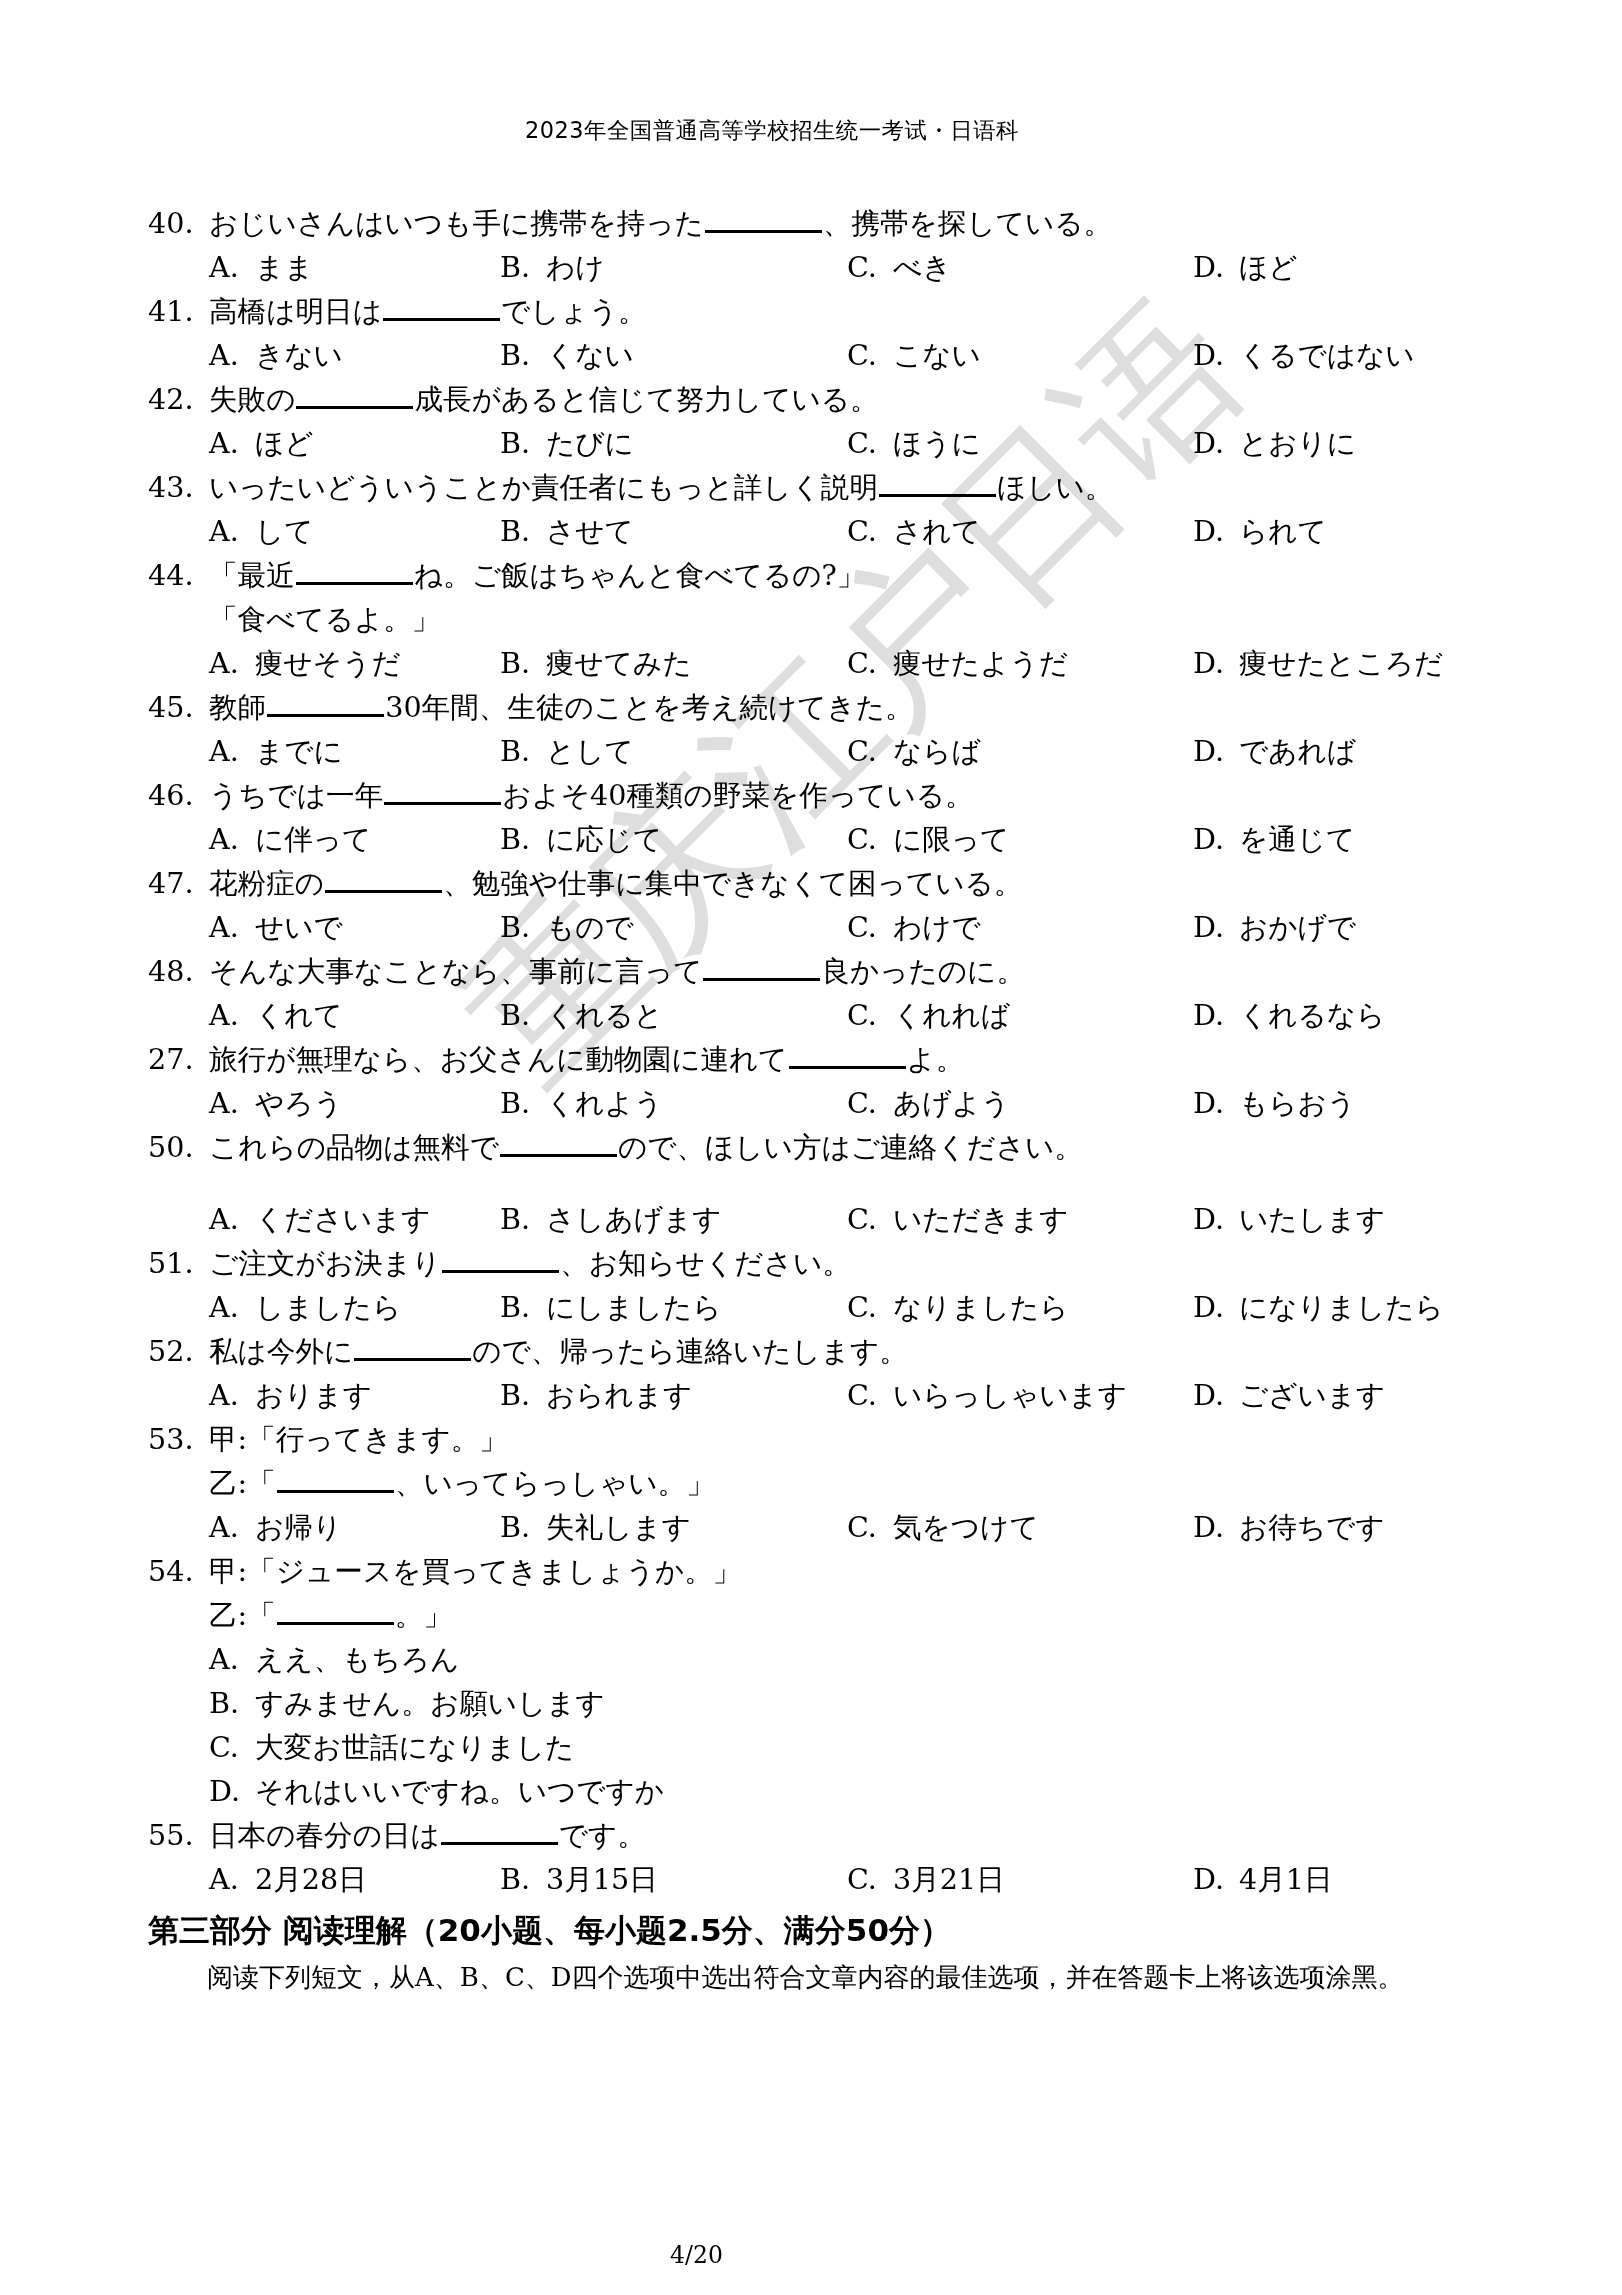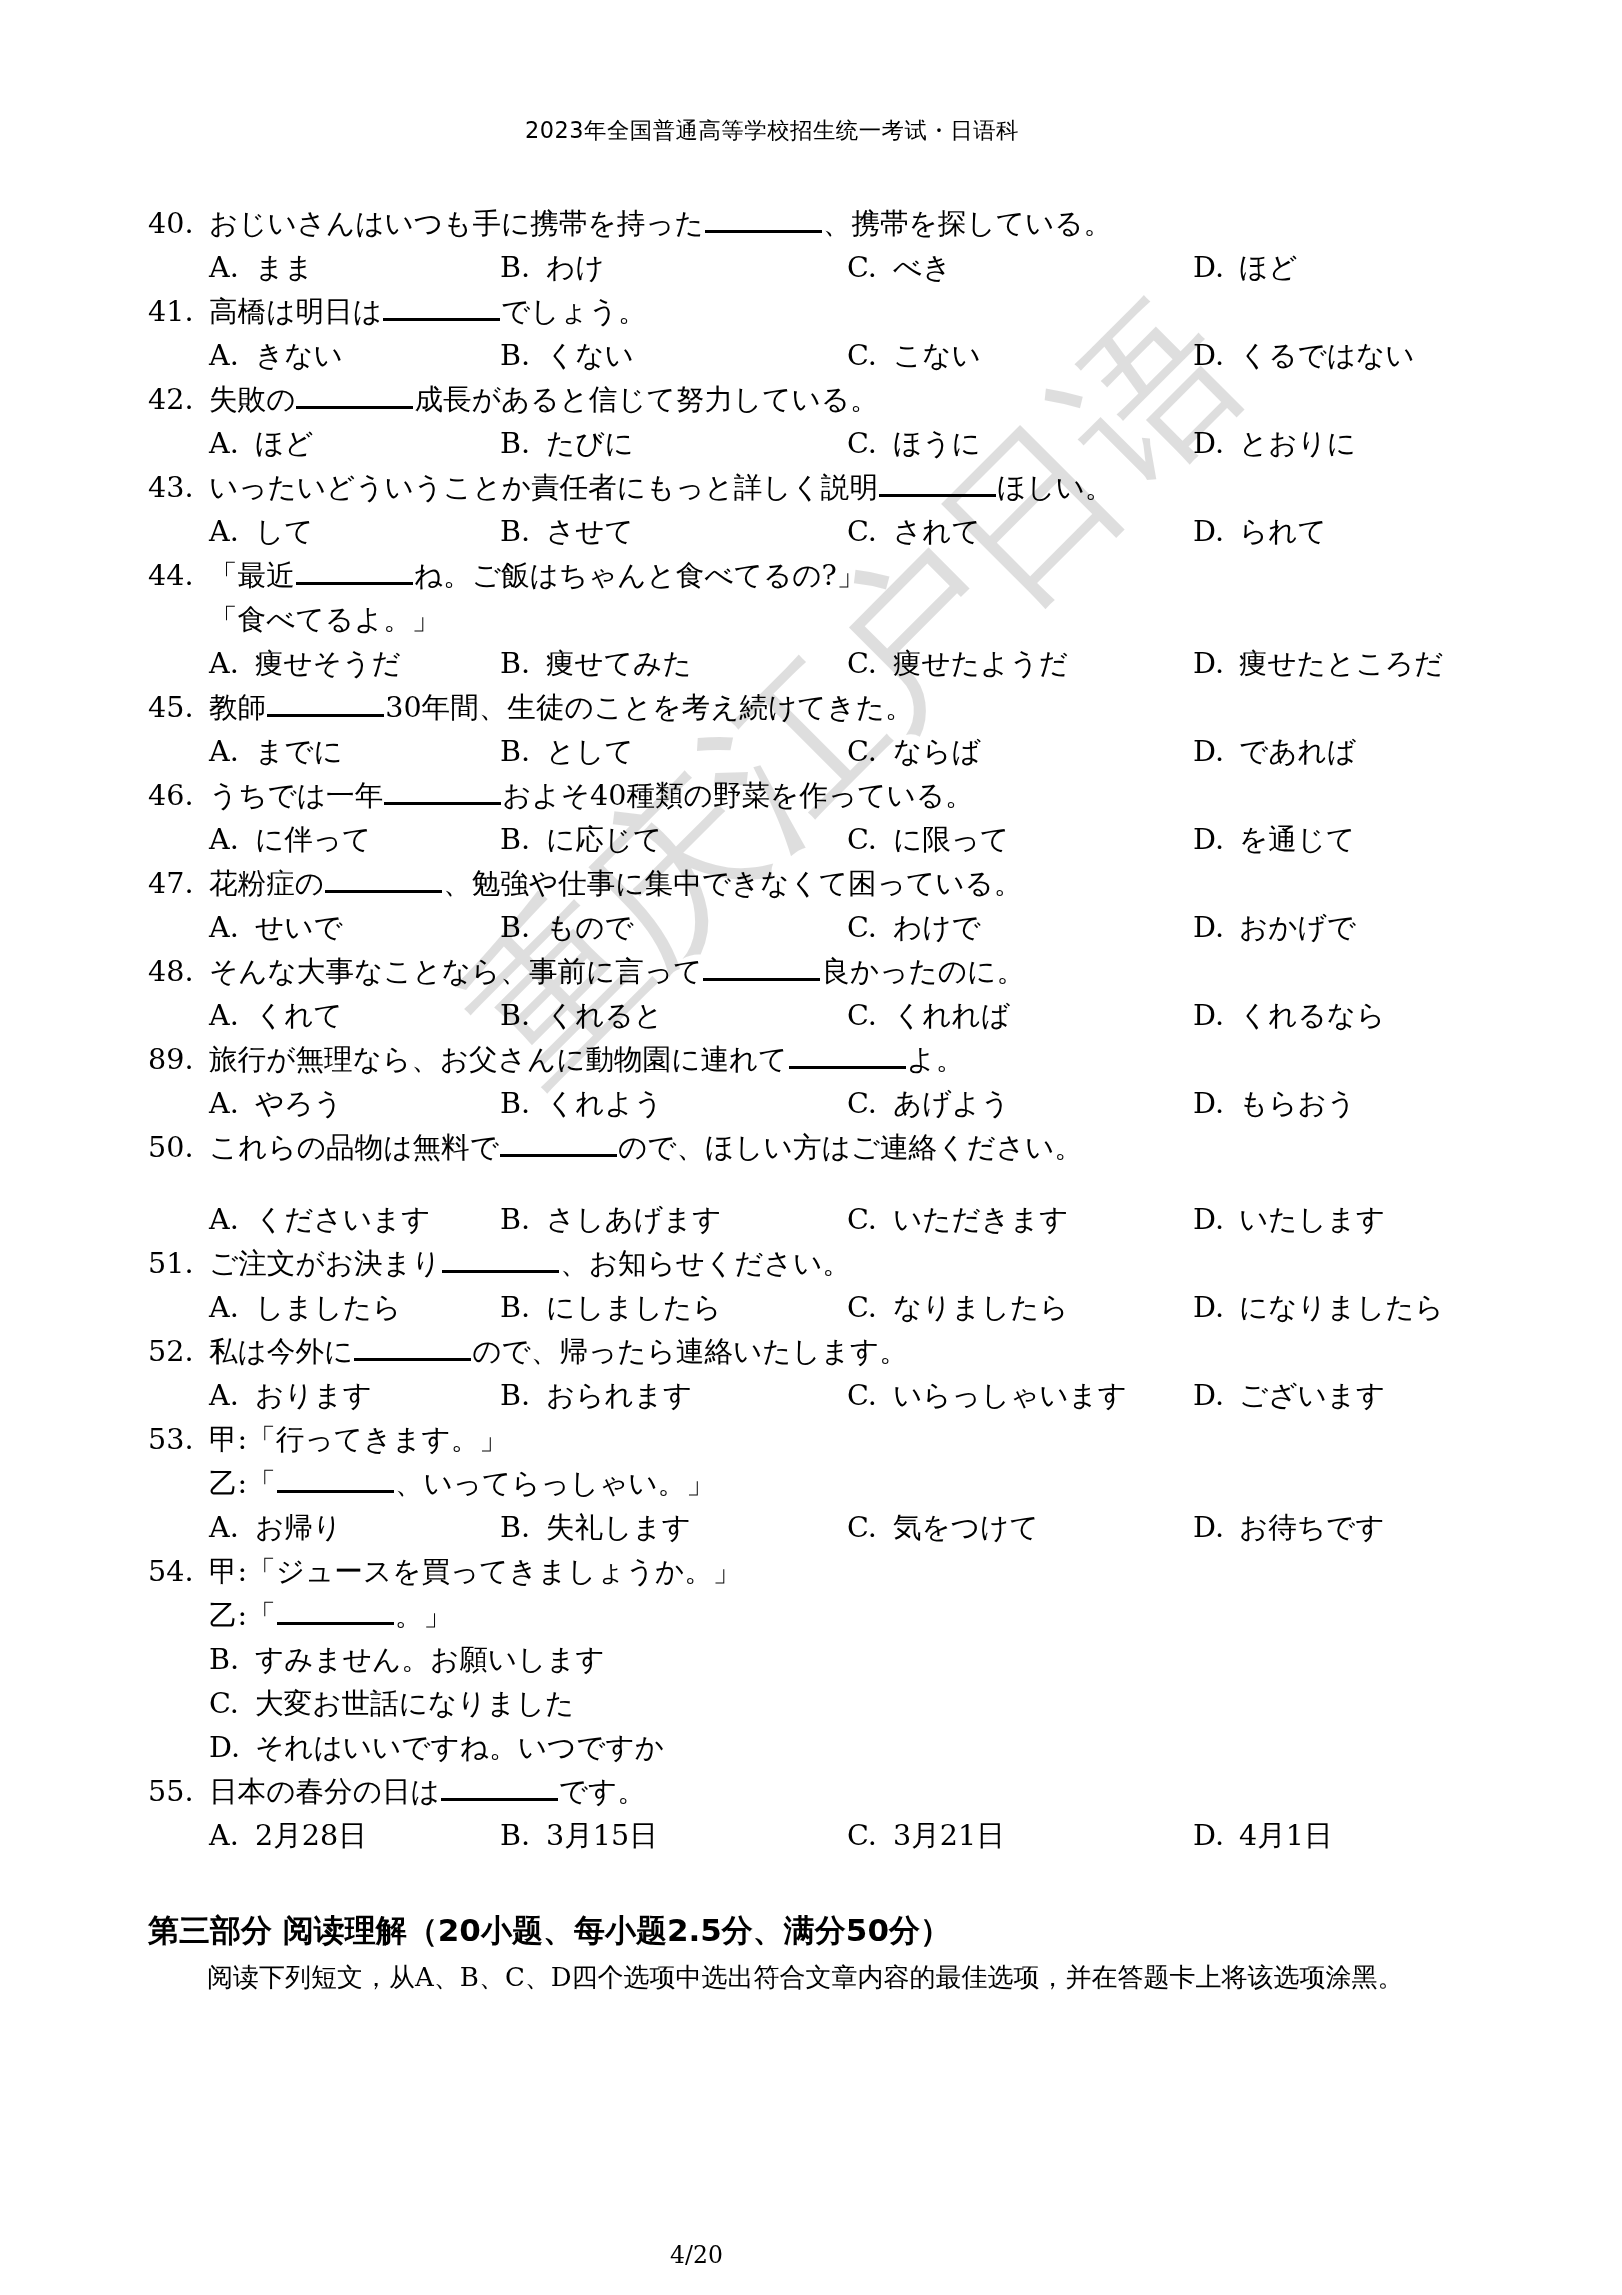--- a/index.html
+++ b/index.html
@@ -115,21 +115,21 @@
       <span class="opt"><span class="opt-letter">C.</span><span>わけで</span></span>
       <span class="opt"><span class="opt-letter">D.</span><span>おかげで</span></span>
     </div>
     <div class="q-line"><span class="q-num">48.</span><span>そんな大事なことなら、事前に言って</span><span class="blank"></span><span>良かったのに。</span></div>
     <div class="opt-row" style="padding-left: 0px;">
       <span class="opt"><span class="opt-letter">A.</span><span>くれて</span></span>
       <span class="opt"><span class="opt-letter">B.</span><span>くれると</span></span>
       <span class="opt"><span class="opt-letter">C.</span><span>くれれば</span></span>
       <span class="opt"><span class="opt-letter">D.</span><span>くれるなら</span></span>
     </div>
-    <div class="q-line"><span class="q-num">89.</span><span>旅行が無理なら、お父さんに動物園に連れて</span><span class="blank"></span><span>よ。</span></div>
+    <div class="q-line"><span class="q-num">27.</span><span>旅行が無理なら、お父さんに動物園に連れて</span><span class="blank"></span><span>よ。</span></div>
     <div class="opt-row" style="padding-left: 0px;">
       <span class="opt"><span class="opt-letter">A.</span><span>やろう</span></span>
       <span class="opt"><span class="opt-letter">B.</span><span>くれよう</span></span>
       <span class="opt"><span class="opt-letter">C.</span><span>あげよう</span></span>
       <span class="opt"><span class="opt-letter">D.</span><span>もらおう</span></span>
     </div>
     <div class="q-line"><span class="q-num">50.</span><span>これらの品物は無料で</span><span class="blank"></span><span>ので、ほしい方はご連絡ください。</span></div>
     <div class="opt-row" style="padding-left: 0px; margin-top: 28px;">
       <span class="opt"><span class="opt-letter">A.</span><span>くださいます</span></span>
       <span class="opt"><span class="opt-letter">B.</span><span>さしあげます</span></span>
@@ -153,20 +153,21 @@
     <div class="q-line"><span class="q-num">53.</span><span>甲:「行ってきます。」</span></div>
     <div class="sub-line"><span>乙:「</span><span class="blank"></span><span>、いってらっしゃい。」</span></div>
     <div class="opt-row" style="padding-left: 0px;">
       <span class="opt"><span class="opt-letter">A.</span><span>お帰り</span></span>
       <span class="opt"><span class="opt-letter">B.</span><span>失礼します</span></span>
       <span class="opt"><span class="opt-letter">C.</span><span>気をつけて</span></span>
       <span class="opt"><span class="opt-letter">D.</span><span>お待ちです</span></span>
     </div>
     <div class="q-line"><span class="q-num">54.</span><span>甲:「ジュースを買ってきましょうか。」</span></div>
     <div class="sub-line"><span>乙:「</span><span class="blank"></span><span>。」</span></div>
+    <div class="opt-line"><span class="opt-letter">A.</span><span>ええ、もちろん</span></div>
     <div class="opt-line"><span class="opt-letter">B.</span><span>すみません。お願いします</span></div>
     <div class="opt-line"><span class="opt-letter">C.</span><span>大変お世話になりました</span></div>
     <div class="opt-line"><span class="opt-letter">D.</span><span>それはいいですね。いつですか</span></div>
     <div class="q-line"><span class="q-num">55.</span><span>日本の春分の日は</span><span class="blank"></span><span>です。</span></div>
     <div class="opt-row" style="padding-left: 0px;">
       <span class="opt"><span class="opt-letter">A.</span><span>2月28日</span></span>
       <span class="opt"><span class="opt-letter">B.</span><span>3月15日</span></span>
       <span class="opt"><span class="opt-letter">C.</span><span>3月21日</span></span>
       <span class="opt"><span class="opt-letter">D.</span><span>4月1日</span></span>
     </div>

